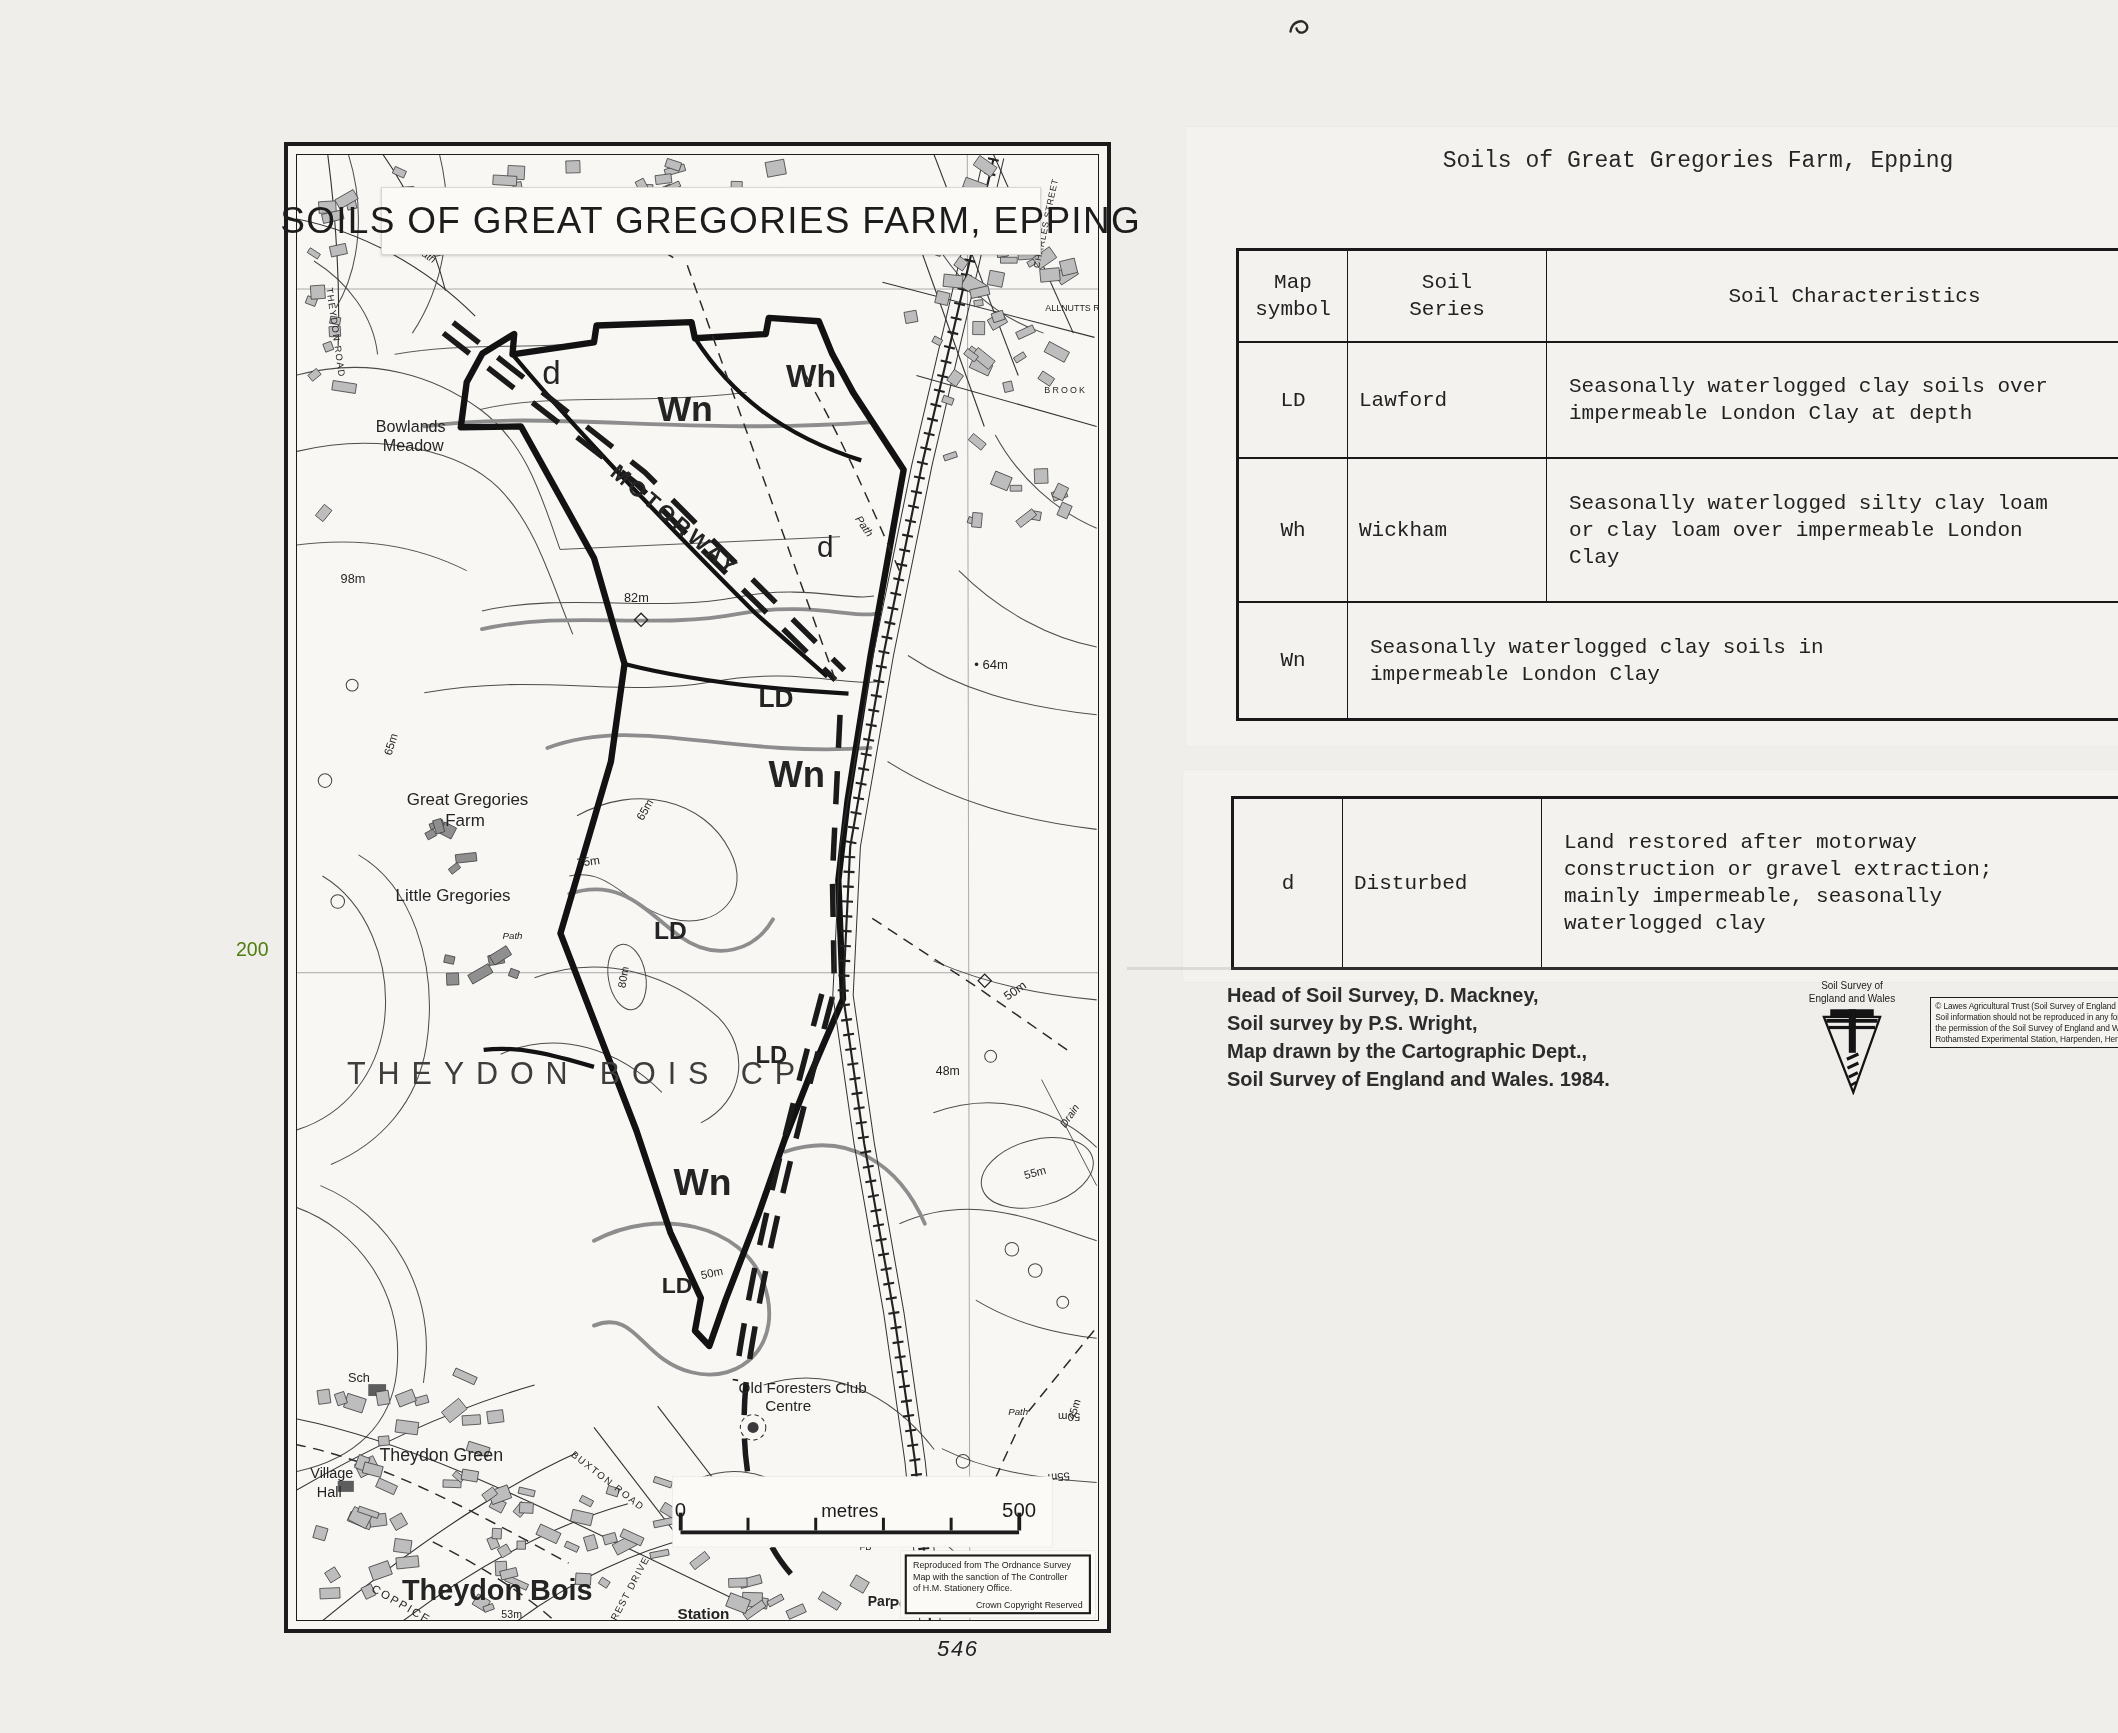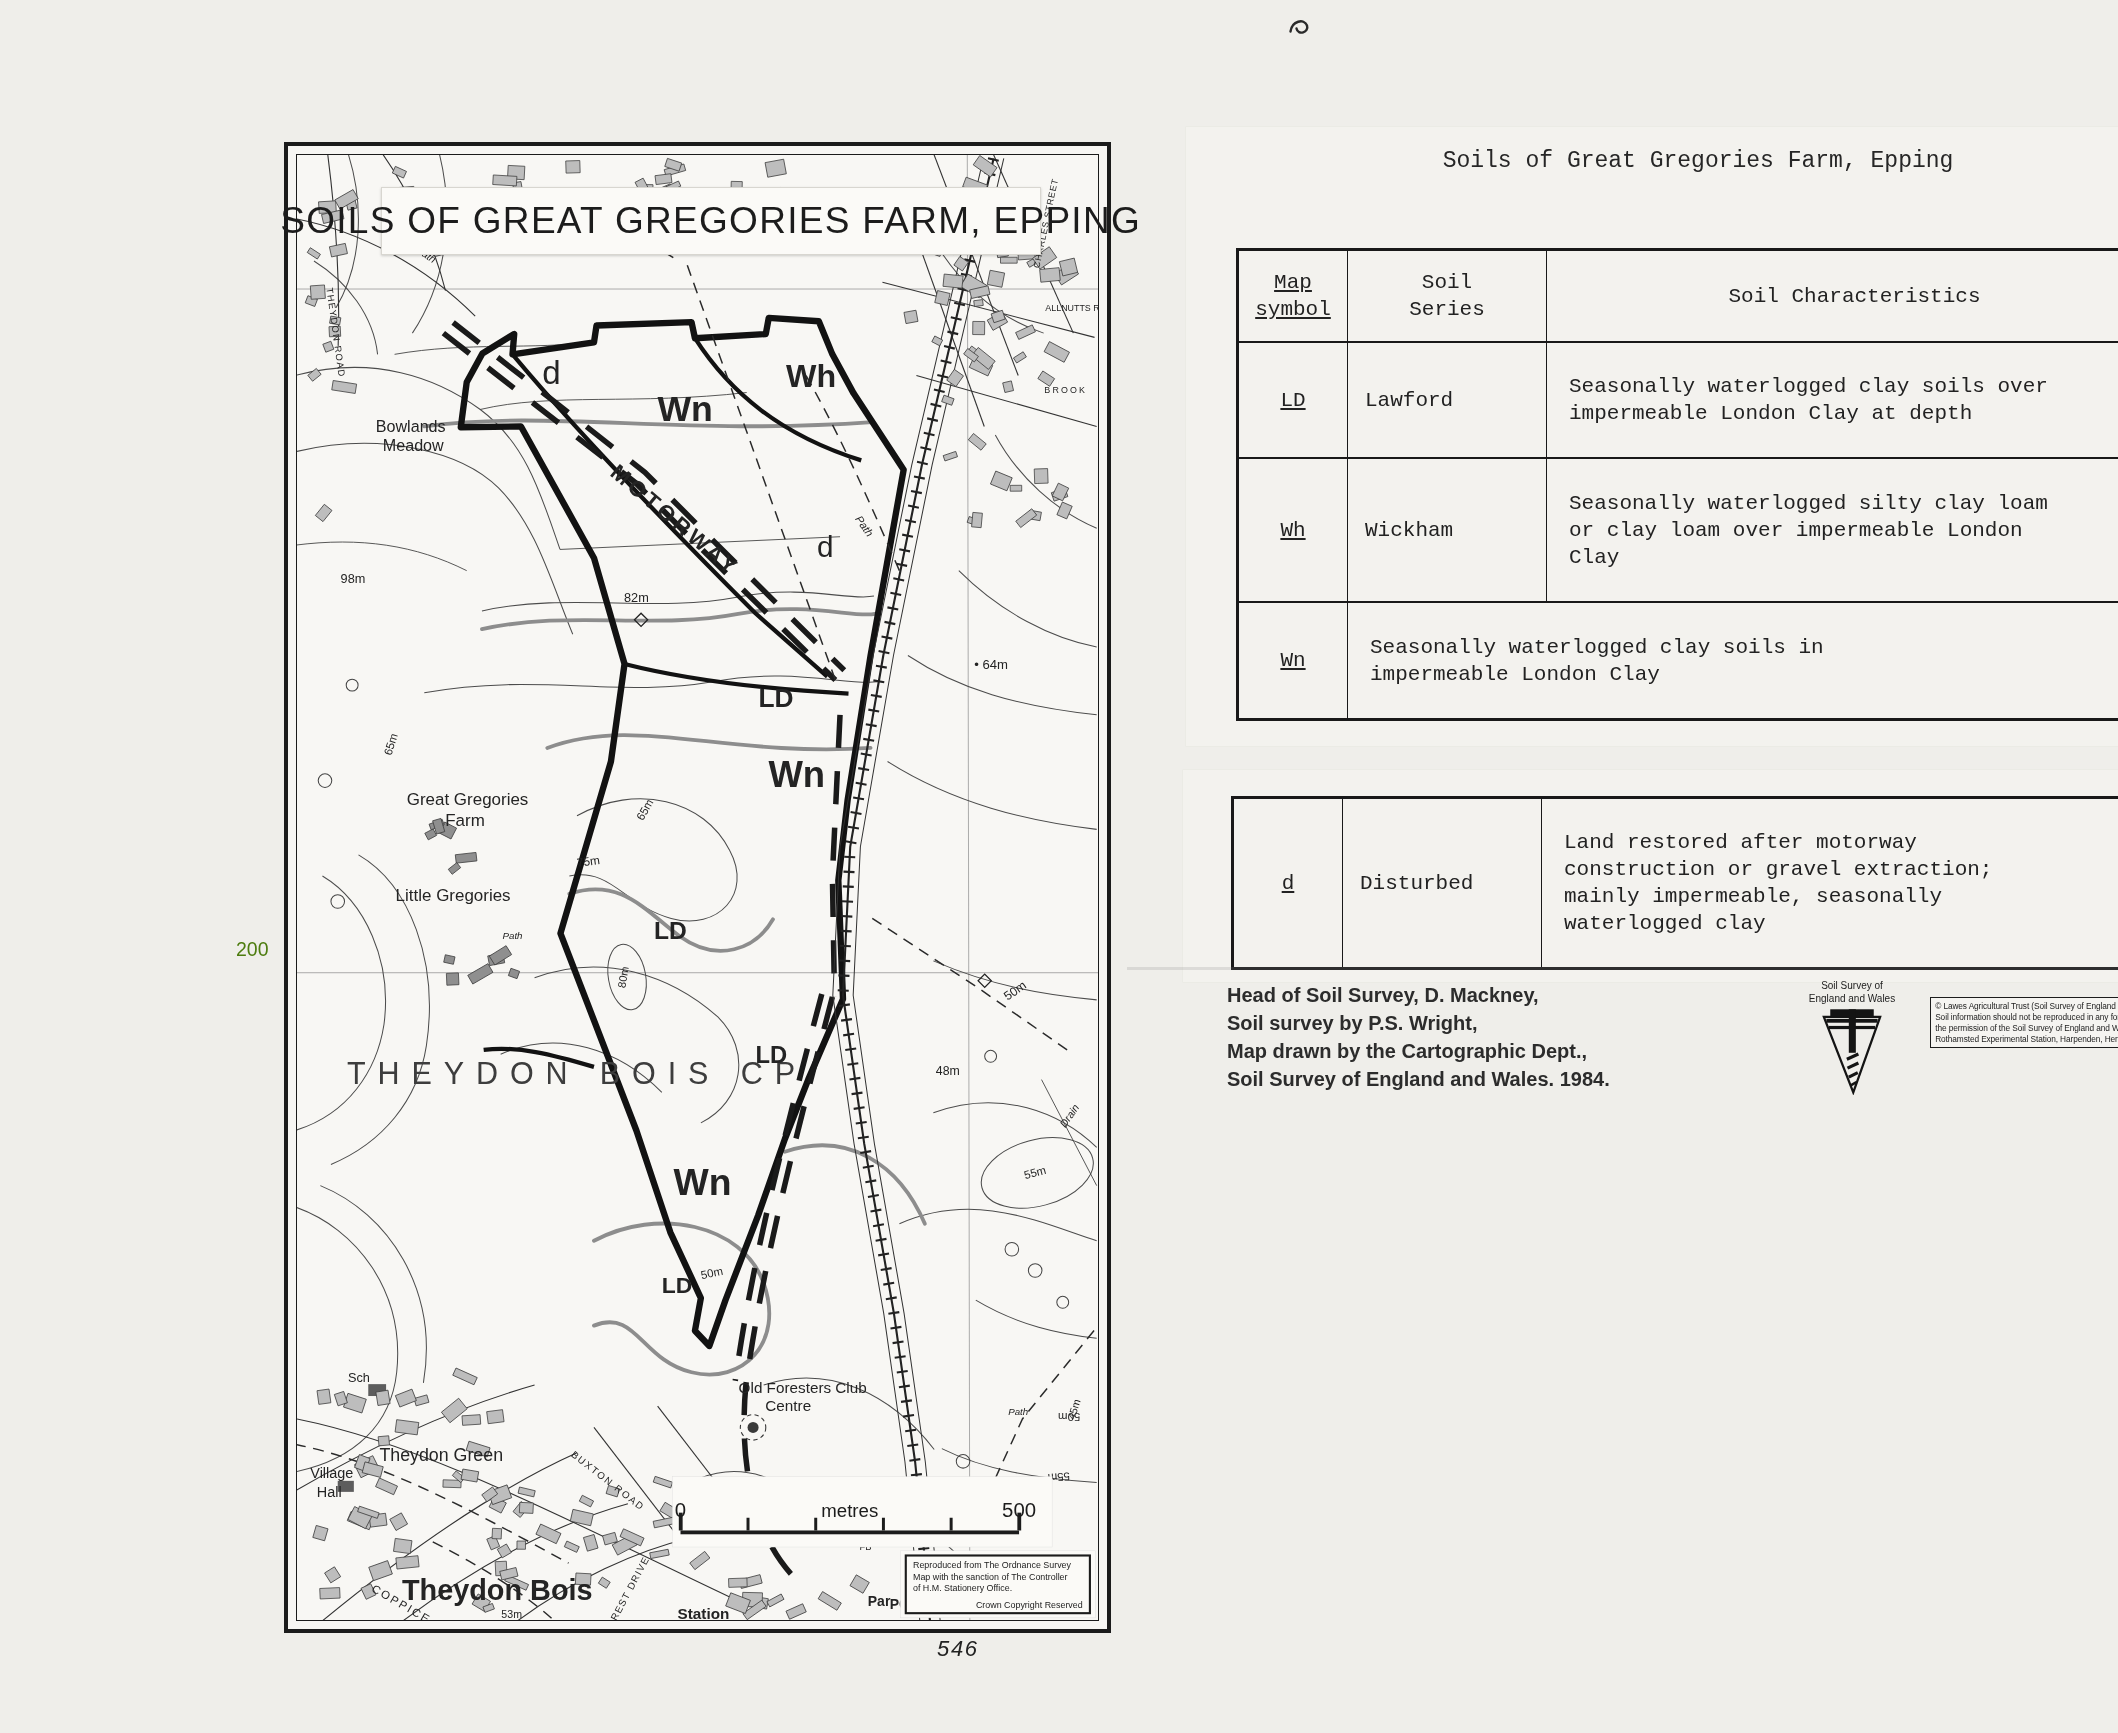--- a/index.html
+++ b/index.html
@@ -26,22 +26,22 @@
 
   .legend-title{position:absolute;left:1236px;top:148px;width:924px;text-align:center;
                 font-family:"Liberation Mono","DejaVu Sans Mono",monospace;font-size:23px;color:#262626;}
 
   .soil-table{position:absolute;border:3.8px solid #191919;
               font-family:"Liberation Mono","DejaVu Sans Mono",monospace;font-size:21px;line-height:27px;color:#222;}
   .soil-table .trow{display:flex;}
   .soil-table .trow + .trow{border-top:2.1px solid #191919;}
   .soil-table .cell{display:flex;align-items:center;box-sizing:border-box;}
   .soil-table .cell + .cell{border-left:1.7px solid #191919;}
-  .c-sym{width:108px;justify-content:center;text-decoration:underline;}
-  .c-ser{width:199px;padding-left:17px;}
+  .c-sym{width:108px;justify-content:center;}
+  .c-ser{width:199px;padding-left:11px;}
   .c-chr{width:616px;padding-left:22px;white-space:pre-line;}
   .soil-table .hd{justify-content:center;text-align:center;white-space:pre-line;padding-left:0;}
 
   #main-table{left:1236px;top:248px;}
   #dist-table{left:1231px;top:796px;}
 
   .credits{position:absolute;left:1227px;top:981px;font-size:20px;line-height:28px;color:#2c2c2c;font-weight:bold;}
 
   .logo{position:absolute;left:1797px;top:979px;width:110px;text-align:center;}
   .logo-text{font-size:10px;line-height:13px;color:#222;}

